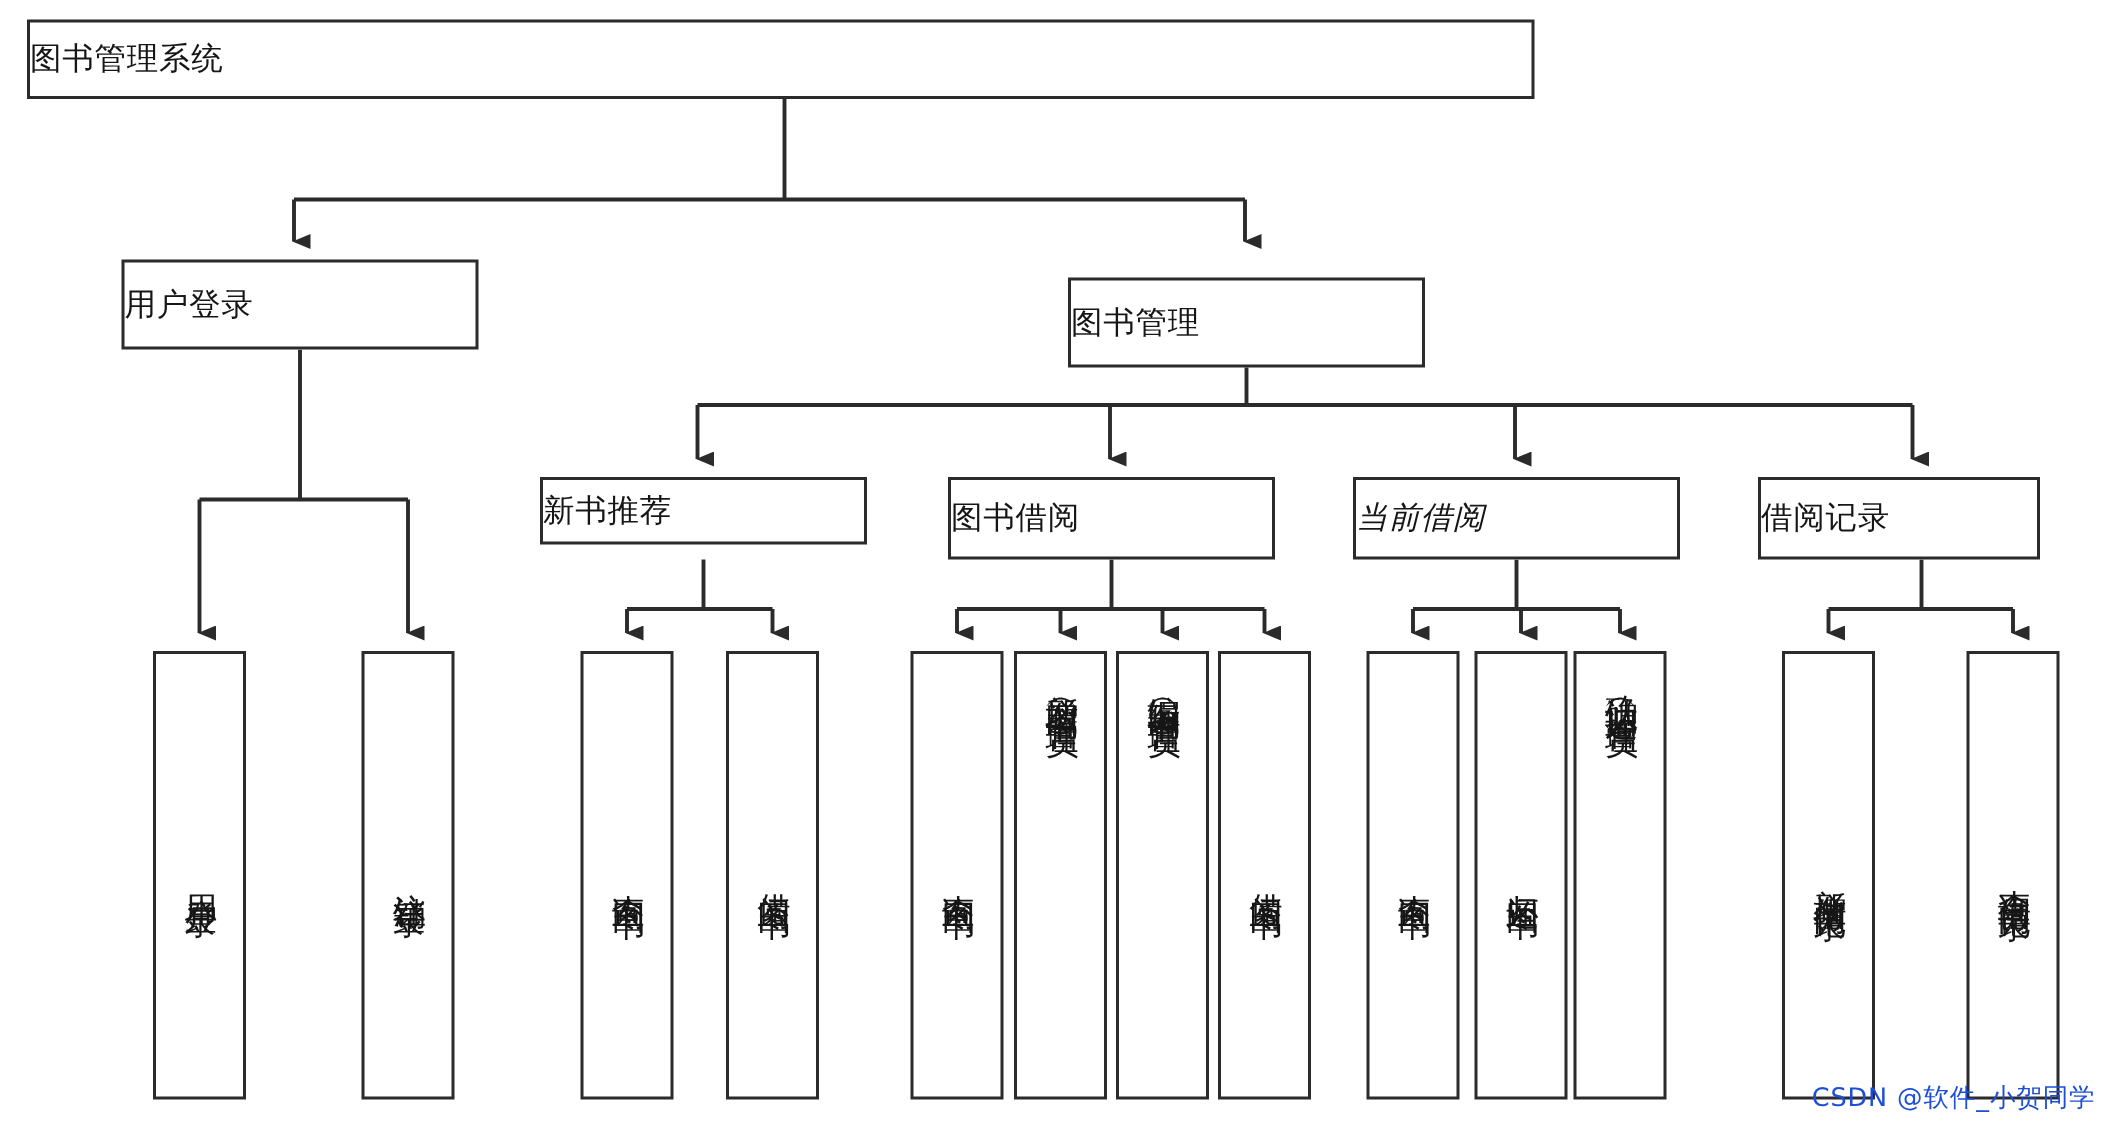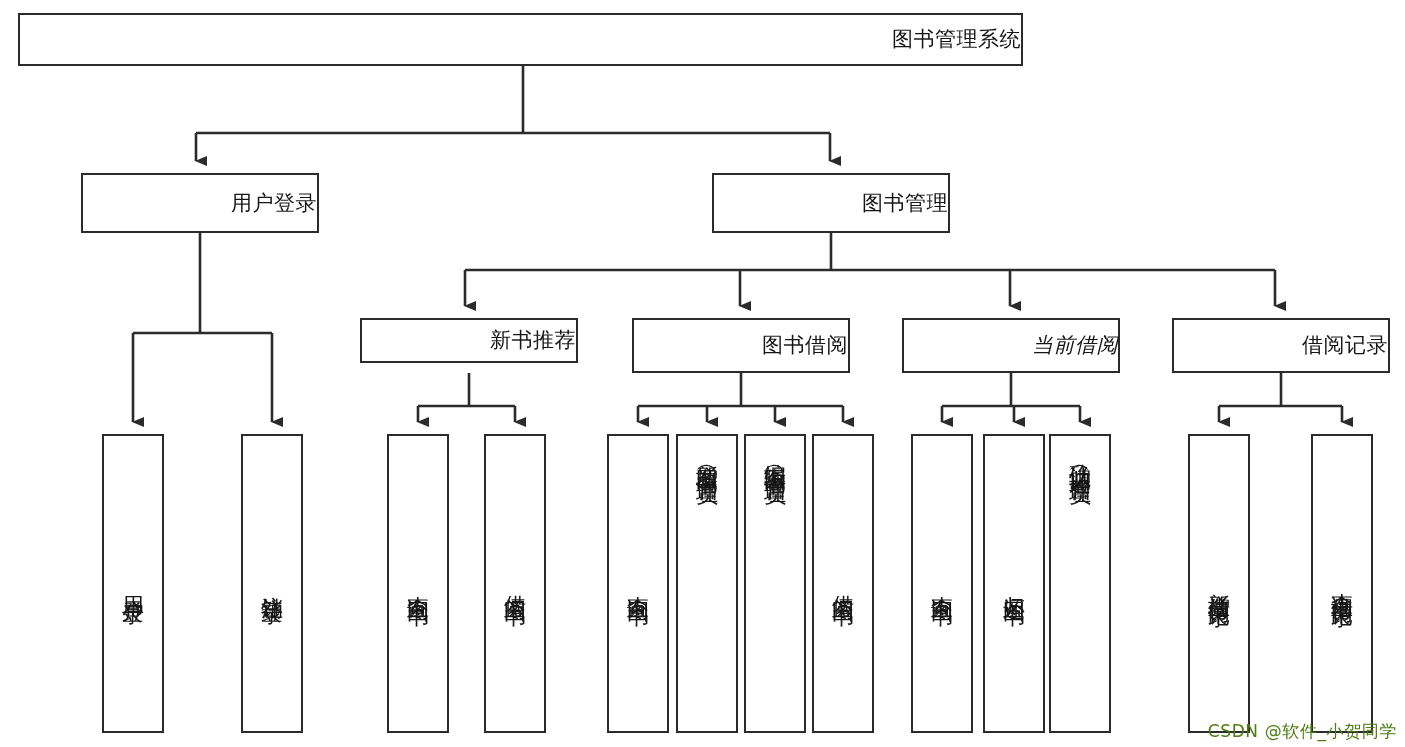--- a/index.html
+++ b/index.html
@@ -21,21 +21,21 @@
     width:1405px; height:747px;
     pointer-events:none;
   }
   .node{
     position:absolute;
     box-sizing:border-box;
     background:#ffffff;
     border:2.4px solid #2b2b2b;
     display:flex;
     align-items:center;
-    justify-content:flex-end;
+    justify-content:flex-start;
     z-index:2;
   }
   .node-label{
     font-size:21px;
     line-height:1.18;
     color:#161616;
     letter-spacing:0.5px;
     white-space:nowrap;
     text-align:center;
     font-weight:400;
@@ -57,21 +57,21 @@
   
   .node.vert.centered{
     align-items:center;
     padding-top:0;
   }
   #watermark{
     position:absolute;
     right:8px;
     bottom:4px;
     font-size:17px;
-    color:#4d7c0f;
+    color:#1d4ed8;
     letter-spacing:0.6px;
     z-index:5;
     white-space:nowrap;
     font-family:"DejaVu Sans","Liberation Sans",sans-serif;
   }
 </style>
 </head>
 <body>
 
 <div id="canvas">
@@ -119,33 +119,33 @@
       </g>
   </svg>
 
   <div id="nodes">
       <div class="node" style="left: 18px; top: 13px; width: 1005px; height: 53px;">
         <span class="node-label">图书管理系统</span>
       </div>
       <div class="node" style="left: 81px; top: 173px; width: 238px; height: 60px;">
         <span class="node-label">用户登录</span>
       </div>
-      <div class="node" style="left: 712px; top: 173px; width: 238px; height: 60px;">
+      <div class="node" style="left: 712px; top: 185px; width: 238px; height: 60px;">
         <span class="node-label">图书管理</span>
       </div>
       <div class="node" style="left: 360px; top: 318px; width: 218px; height: 45px;">
         <span class="node-label">新书推荐</span>
       </div>
       <div class="node" style="left: 632px; top: 318px; width: 218px; height: 55px;">
         <span class="node-label">图书借阅</span>
       </div>
       <div class="node" style="left: 902px; top: 318px; width: 218px; height: 55px; font-style: italic;">
         <span class="node-label">当前借阅</span>
       </div>
-      <div class="node" style="left: 1172px; top: 318px; width: 218px; height: 55px;">
+      <div class="node" style="left: 1172px; top: 318px; width: 188px; height: 55px;">
         <span class="node-label">借阅记录</span>
       </div>
       <div class="node vert centered" style="left: 102px; top: 434px; width: 62px; height: 299px;">
         <span class="node-label">用户登录</span>
       </div>
       <div class="node vert centered" style="left: 241px; top: 434px; width: 62px; height: 299px;">
         <span class="node-label">注销登录</span>
       </div>
       <div class="node vert centered" style="left: 387px; top: 434px; width: 62px; height: 299px;">
         <span class="node-label">查询图书</span>

